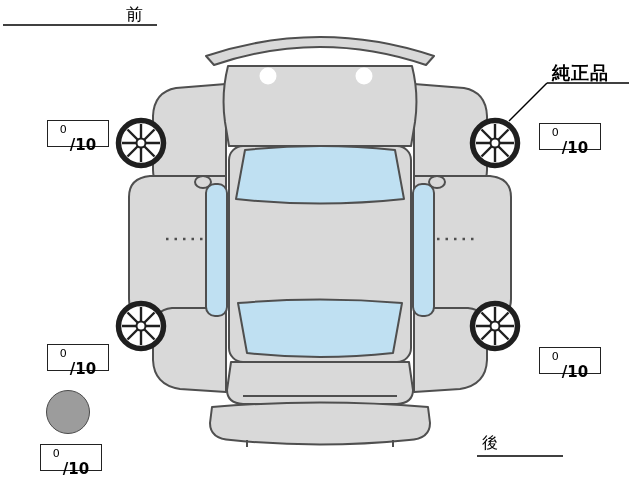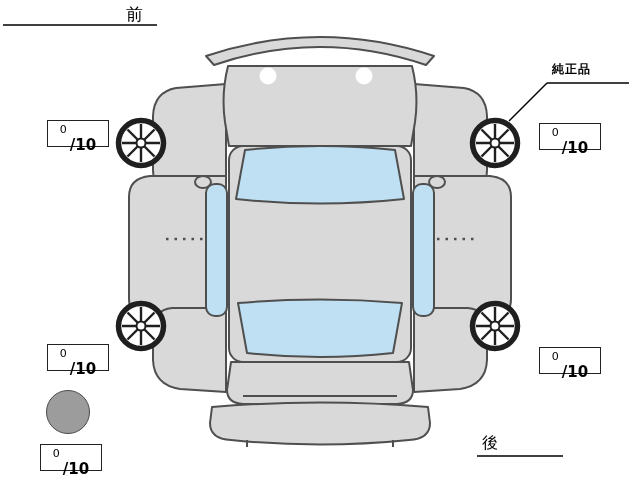--- a/index.html
+++ b/index.html
@@ -33,21 +33,21 @@
   .body line{stroke:var(--outline);stroke-width:2;}
   .body .glass{fill:var(--glass);}
   .body .white{fill:#ffffff;}
   .body .dotted{stroke-dasharray:2.5 6;stroke-width:2.5;fill:none;}
   .tire{fill:#ffffff;stroke:var(--wheel);stroke-width:5.5;}
   .spokes line{stroke:var(--wheel);stroke-width:2.4;}
   .hub{fill:#ffffff;stroke:var(--wheel);stroke-width:2;}
   .ann{stroke:var(--text);stroke-width:1.5;}
   .txt{position:absolute;white-space:nowrap;}
   .label-front{left:126px;top:3px;font-size:17px;}
-  .label-genuine{left:552px;top:61px;font-size:12px;font-weight:bold;letter-spacing:1px;}
+  .label-genuine{left:552px;top:61px;font-size:18px;font-weight:bold;letter-spacing:1px;}
   .label-rear{left:482px;top:433px;font-size:16px;}
   .score-box{
     position:absolute;
     width:62px;height:27px;
     background:#ffffff;
     border:1.5px solid #222222;
     box-sizing:border-box;
     display:flex;align-items:center;justify-content:center;gap:3px;
   }
   .score-val{font-size:11px;transform:translateY(-4px);}

